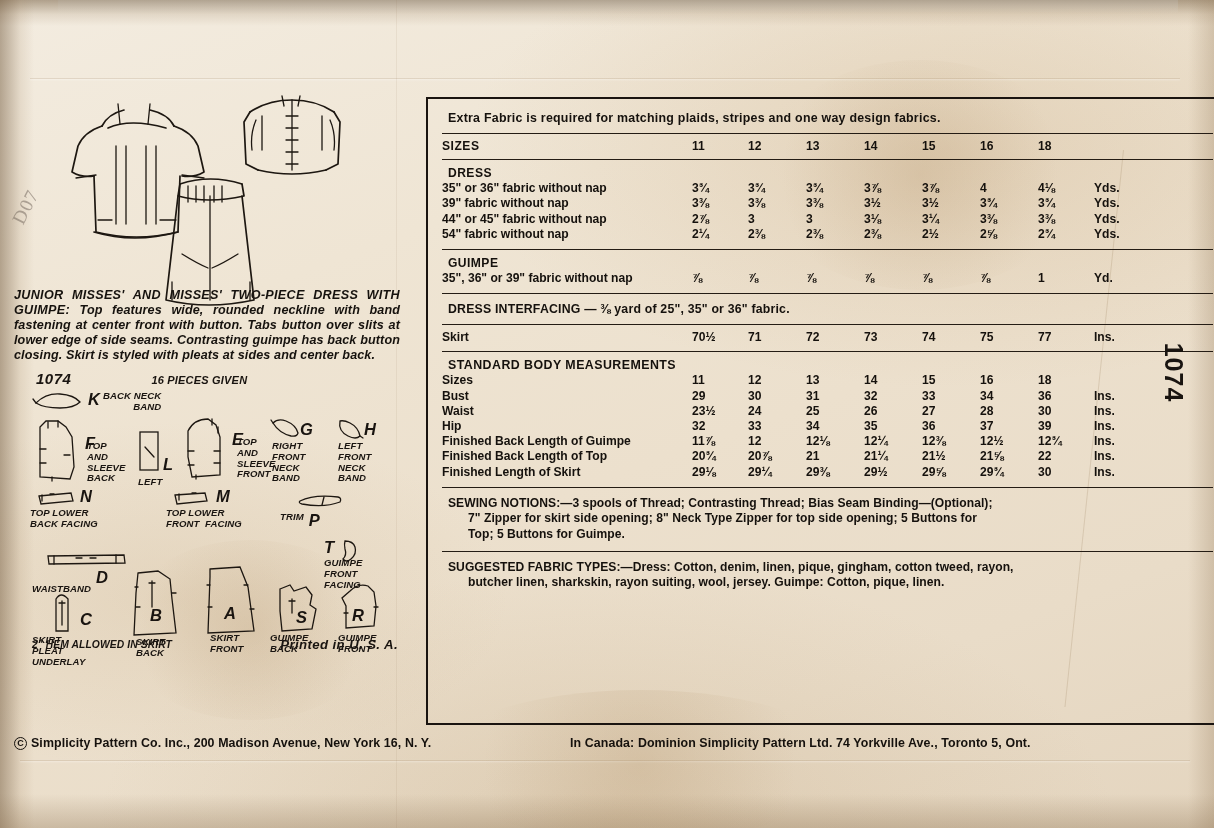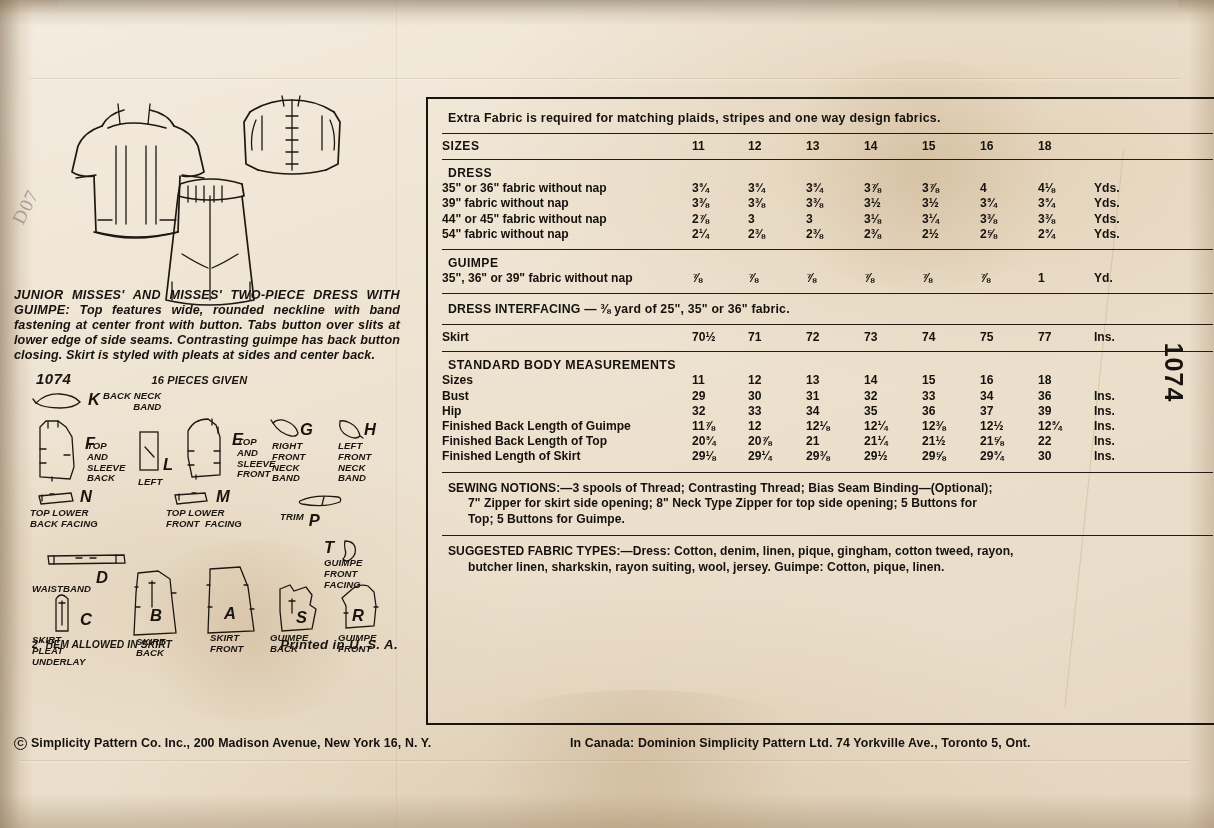--- a/index.html
+++ b/index.html
@@ -612,20 +612,31 @@
         <td class="val">29</td>
         <td class="val">30</td>
         <td class="val">31</td>
         <td class="val">32</td>
         <td class="val">33</td>
         <td class="val">34</td>
         <td class="val">36</td>
         <td class="unit">Ins.</td>
       </tr>
       <tr>
+        <td class="rowlabel">Waist</td>
+        <td class="val">23½</td>
+        <td class="val">24</td>
+        <td class="val">25</td>
+        <td class="val">26</td>
+        <td class="val">27</td>
+        <td class="val">28</td>
+        <td class="val">30</td>
+        <td class="unit">Ins.</td>
+      </tr>
+      <tr>
         <td class="rowlabel">Hip</td>
         <td class="val">32</td>
         <td class="val">33</td>
         <td class="val">34</td>
         <td class="val">35</td>
         <td class="val">36</td>
         <td class="val">37</td>
         <td class="val">39</td>
         <td class="unit">Ins.</td>
       </tr>

